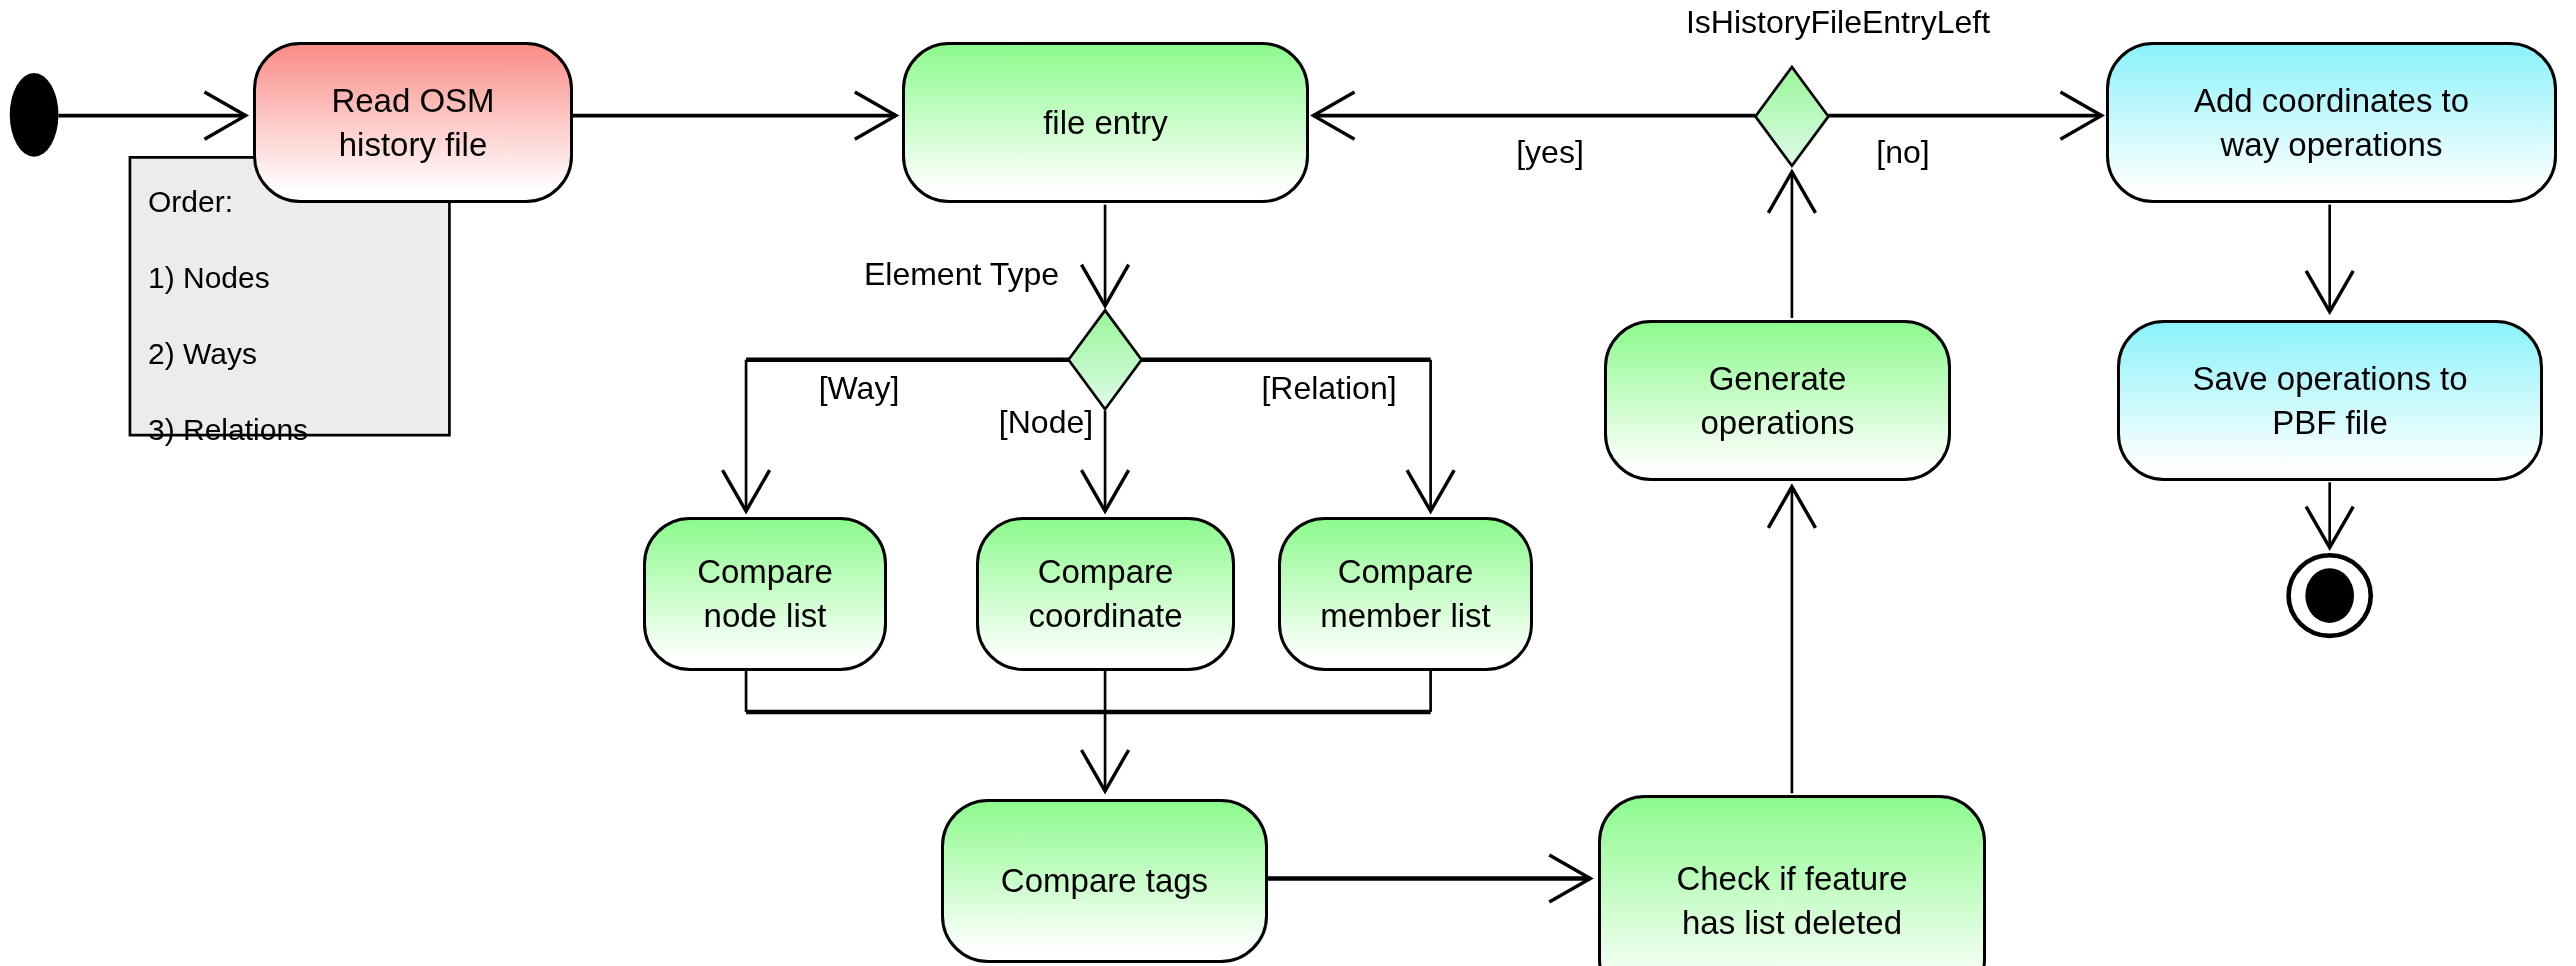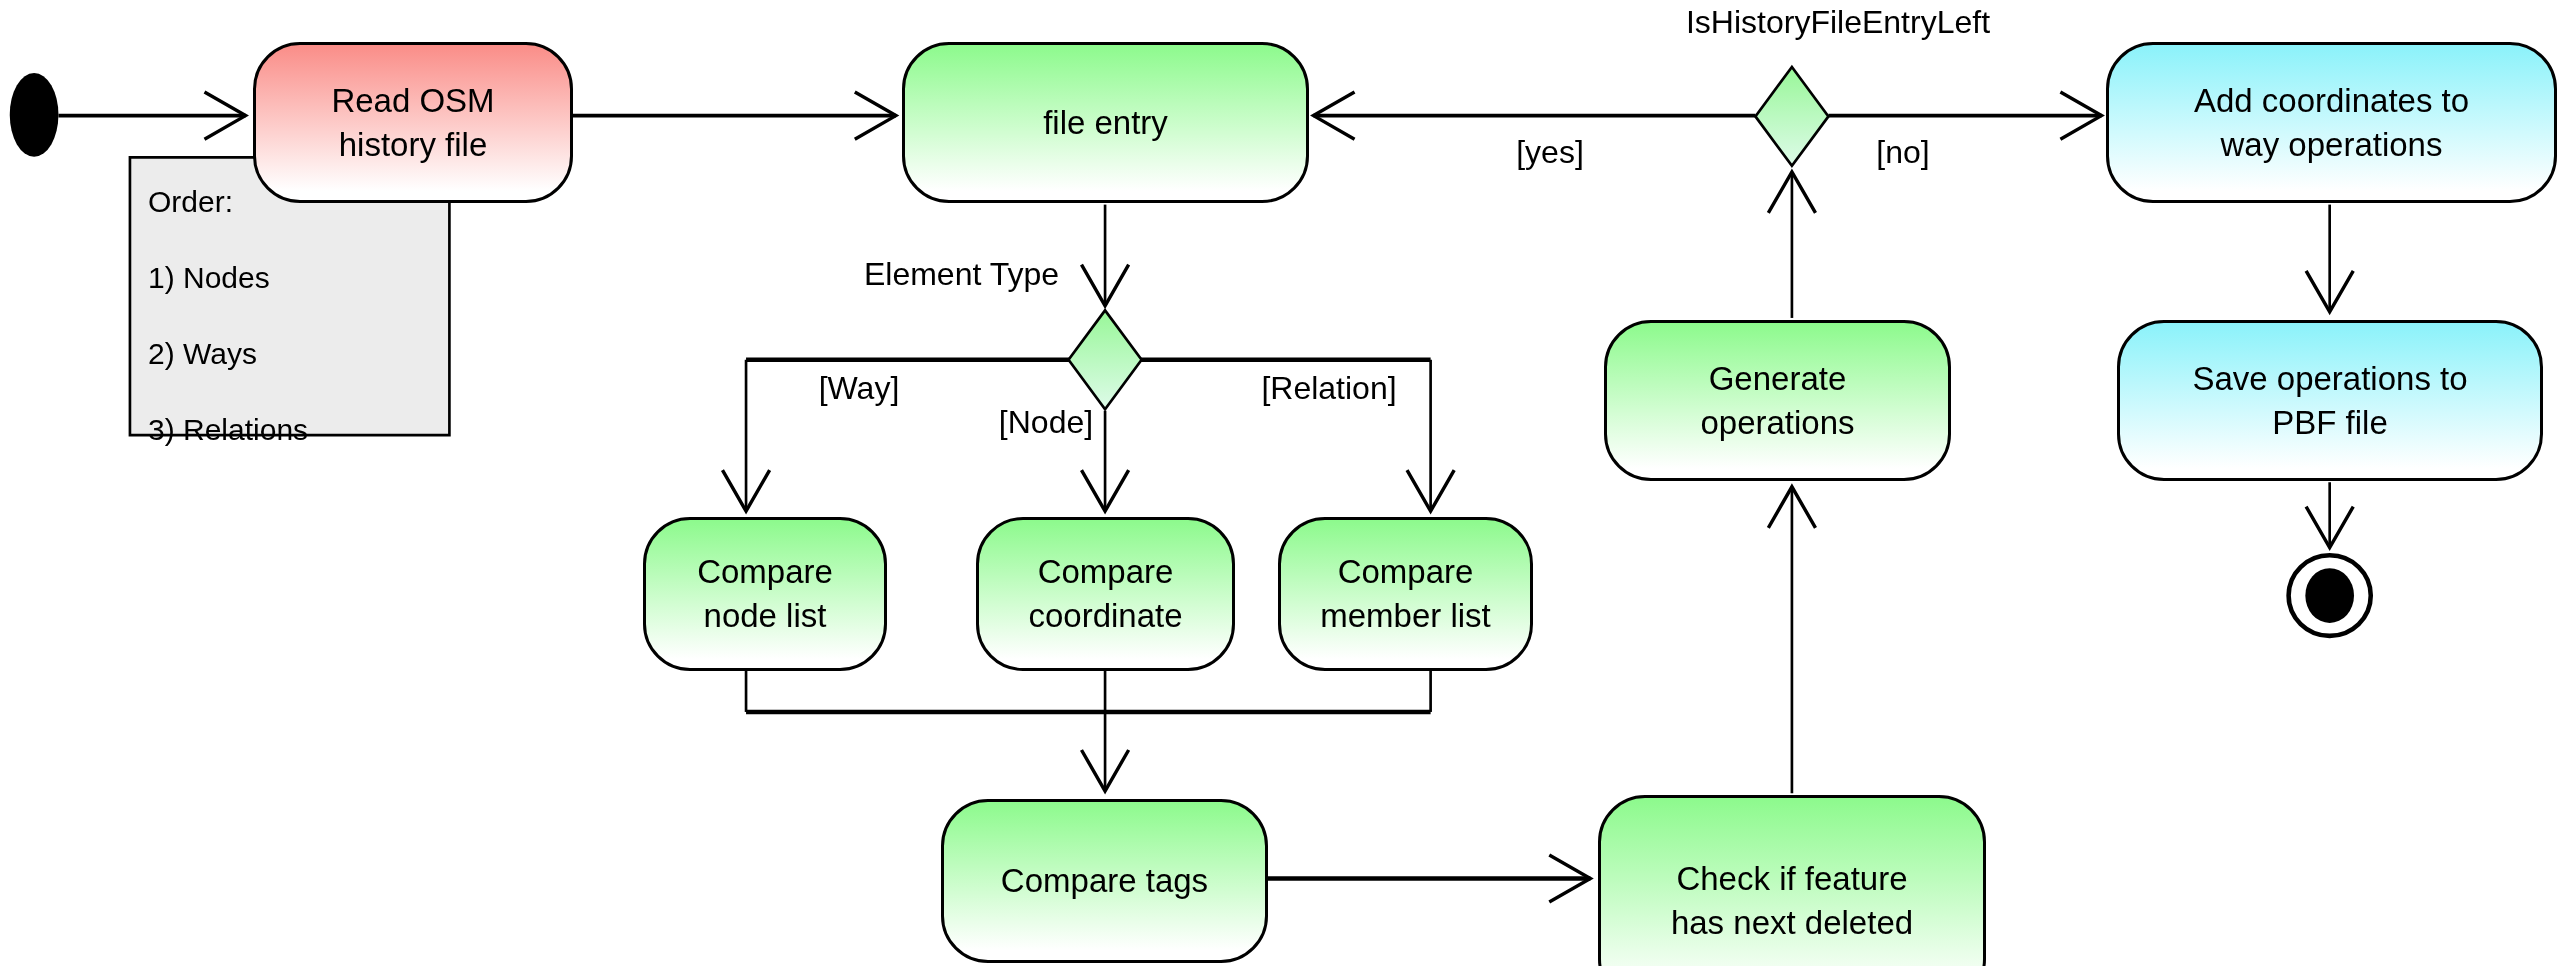--- a/index.html
+++ b/index.html
@@ -101,21 +101,21 @@
     <span>Compare</span>
     <span>member list</span>
   </div>
 
   <div class="act grad-green" style="left:941px;top:799px;width:327px;height:164px;">
     <span>Compare tags</span>
   </div>
 
   <div class="act grad-green" style="left:1598px;top:795px;width:388px;height:211px;">
     <span>Check if feature</span>
-    <span>has next deleted</span>
+    <span>has list deleted</span>
   </div>
 
   <div class="act grad-green" style="left:1604px;top:320px;width:347px;height:161px;">
     <span>Generate</span>
     <span>operations</span>
   </div>
 
   <div class="act grad-cyan" style="left:2117px;top:320px;width:426px;height:161px;">
     <span>Save operations to</span>
     <span>PBF file</span>

